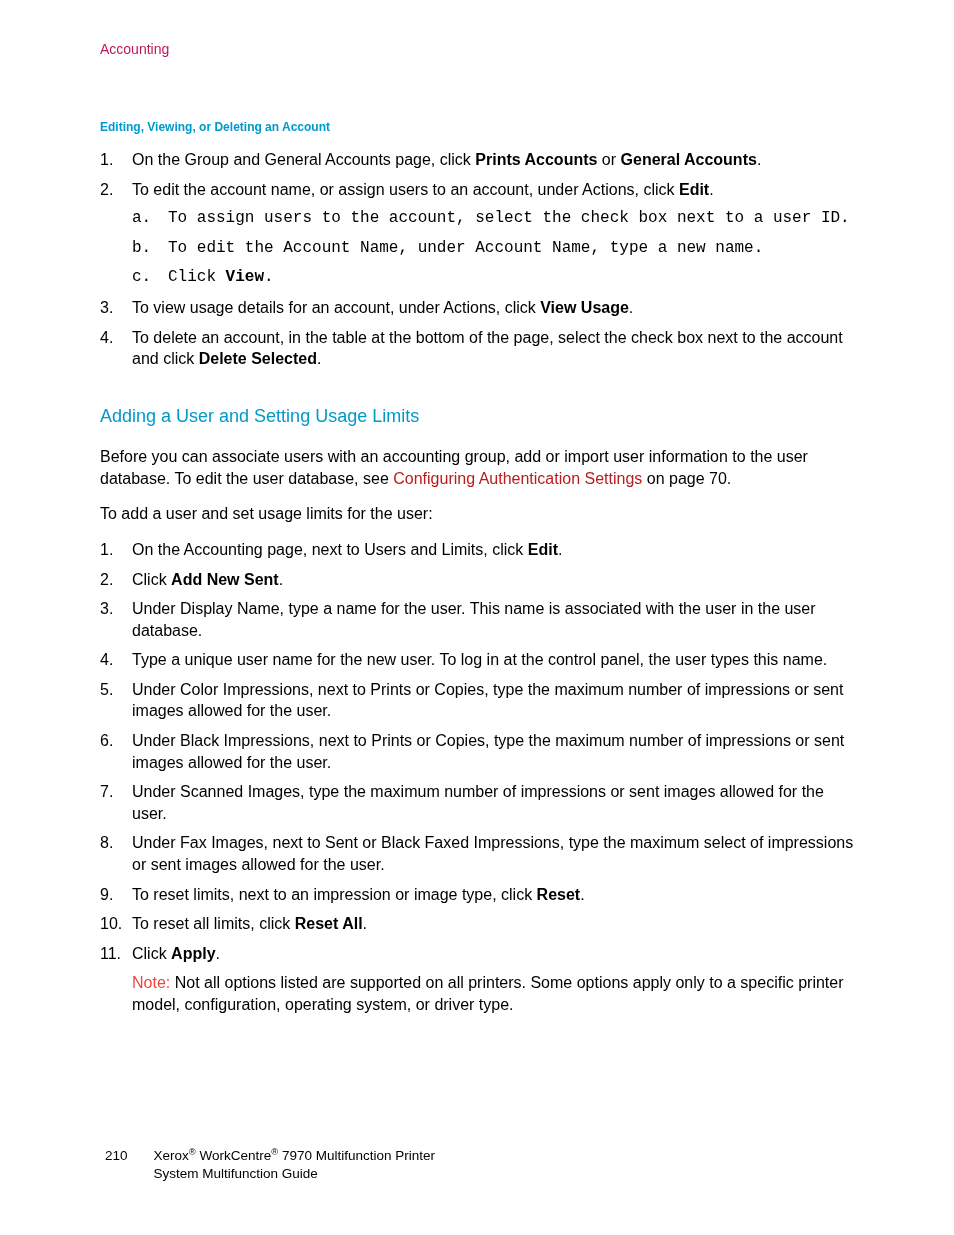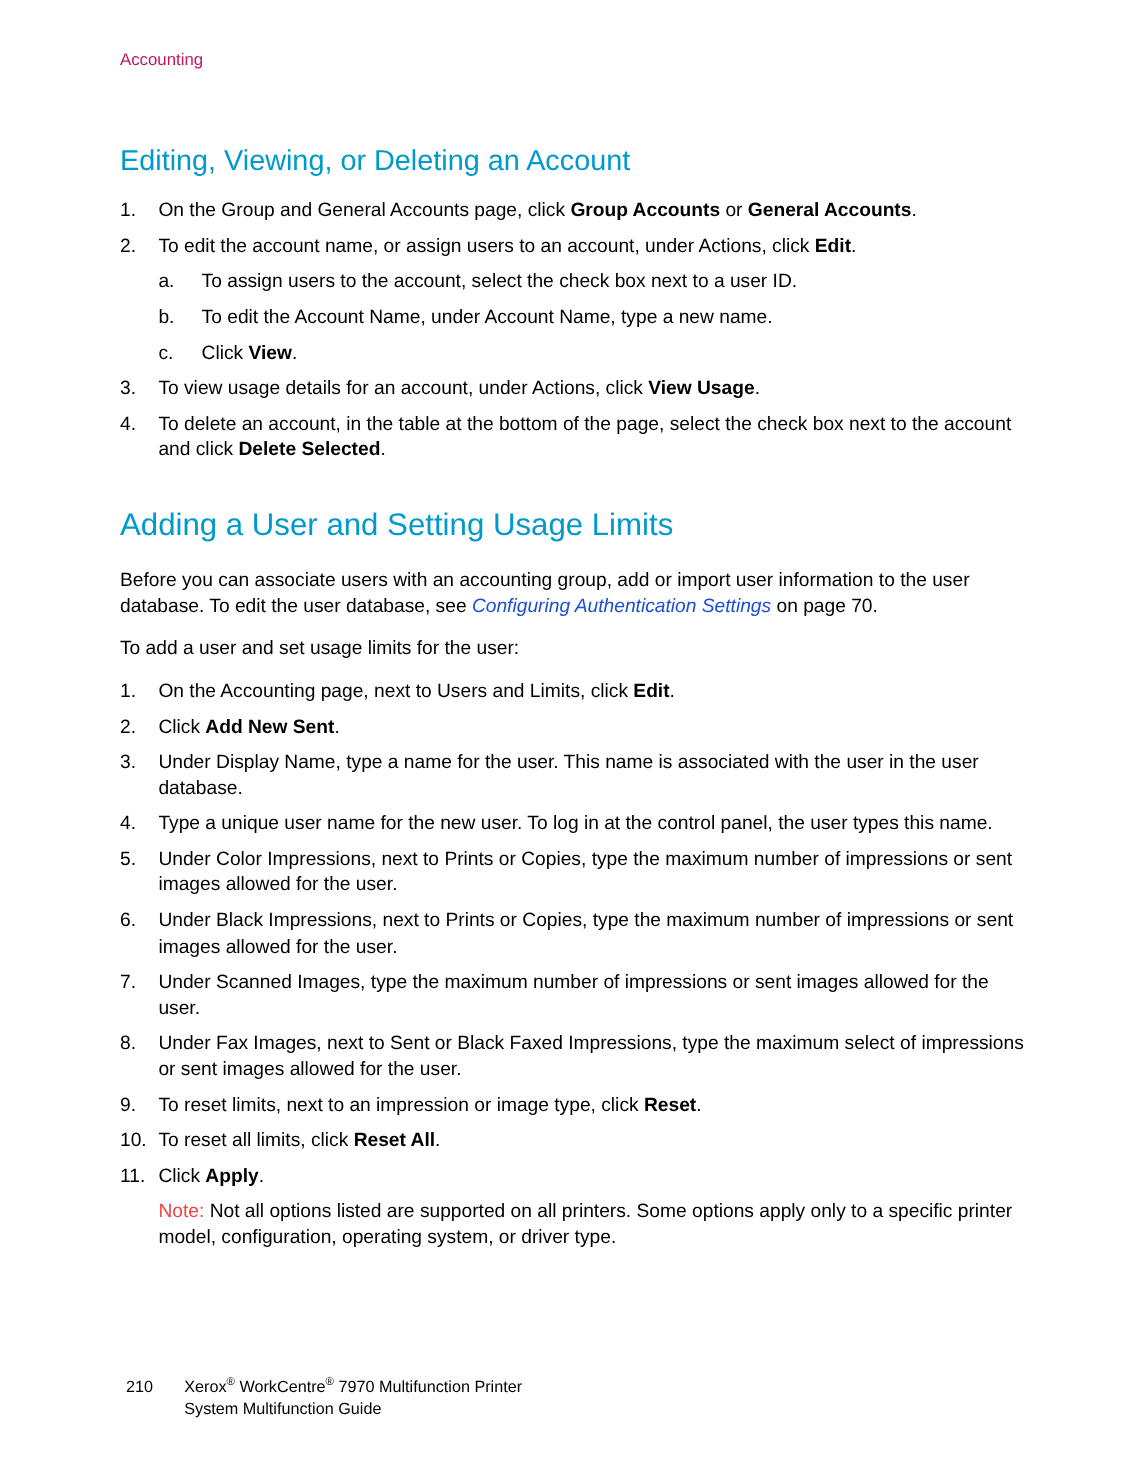--- a/index.html
+++ b/index.html
@@ -14,27 +14,27 @@
     font-size: 16px;
     line-height: 1.35;
   }
   .header-section {
     font-size: 14px;
     margin-bottom: 60px;
     color: #be185d;
   }
   .h2 {
     color: #0099cc;
-    font-size: 24px;
-    font-weight: normal;
+    font-size: 12px;
+    font-weight: bold;
     margin-bottom: 14px;
   }
   .h1 {
     color: #0099cc;
-    font-size: 26px;
+    font-size: 18px;
     font-weight: normal;
     margin-top: 34px;
     margin-bottom: 18px;
   }
   ol.main {
     list-style: none;
     counter-reset: item;
     padding: 0;
   }
   ol.main > li {
@@ -47,38 +47,39 @@
     content: counter(item) ".";
     position: absolute;
     left: 0;
     top: 0;
   }
   ol.sub {
     list-style: none;
     counter-reset: subitem;
     padding: 0;
     margin-top: 8px;
+    font-family: Liberation Mono, monospace;
   }
   ol.sub > li {
     counter-increment: subitem;
     padding-left: 36px;
     position: relative;
     margin-bottom: 8px;
   }
   ol.sub > li::before {
     content: counter(subitem, lower-alpha) ".";
     position: absolute;
     left: 0;
     top: 0;
   }
   .para {
     margin-bottom: 14px;
   }
   .bold { font-weight: bold; }
-  .link { color: #1d4ed8; font-style: italic; }
+  .link { color: #b91c1c; }
   .note-label { color: #ef4444; }
   .note-block {
     padding-left: 32px;
     margin-top: 6px;
   }
   .footer {
     position: absolute;
     bottom: 52px;
     left: 105px;
     font-size: 13.5px;
@@ -97,21 +98,21 @@
 </style>
 </head>
 <body>
 
 <div class="header-section">Accounting</div>
 
 <div class="h2">Editing, Viewing, or Deleting an Account</div>
 
 <ol class="main">
   <li>
-    <span>On the Group and General Accounts page, click </span><span class="bold">Group Accounts</span><span> or </span><span class="bold">General Accounts</span><span>.</span>
+    <span>On the Group and General Accounts page, click </span><span class="bold">Prints Accounts</span><span> or </span><span class="bold">General Accounts</span><span>.</span>
   </li>
   <li>
     <span>To edit the account name, or assign users to an account, under Actions, click </span><span class="bold">Edit</span><span>.</span>
     <ol class="sub">
       <li><span>To assign users to the account, select the check box next to a user ID.</span></li>
       <li><span>To edit the Account Name, under Account Name, type a new name.</span></li>
       <li><span>Click </span><span class="bold">View</span><span>.</span></li>
     </ol>
   </li>
   <li>

